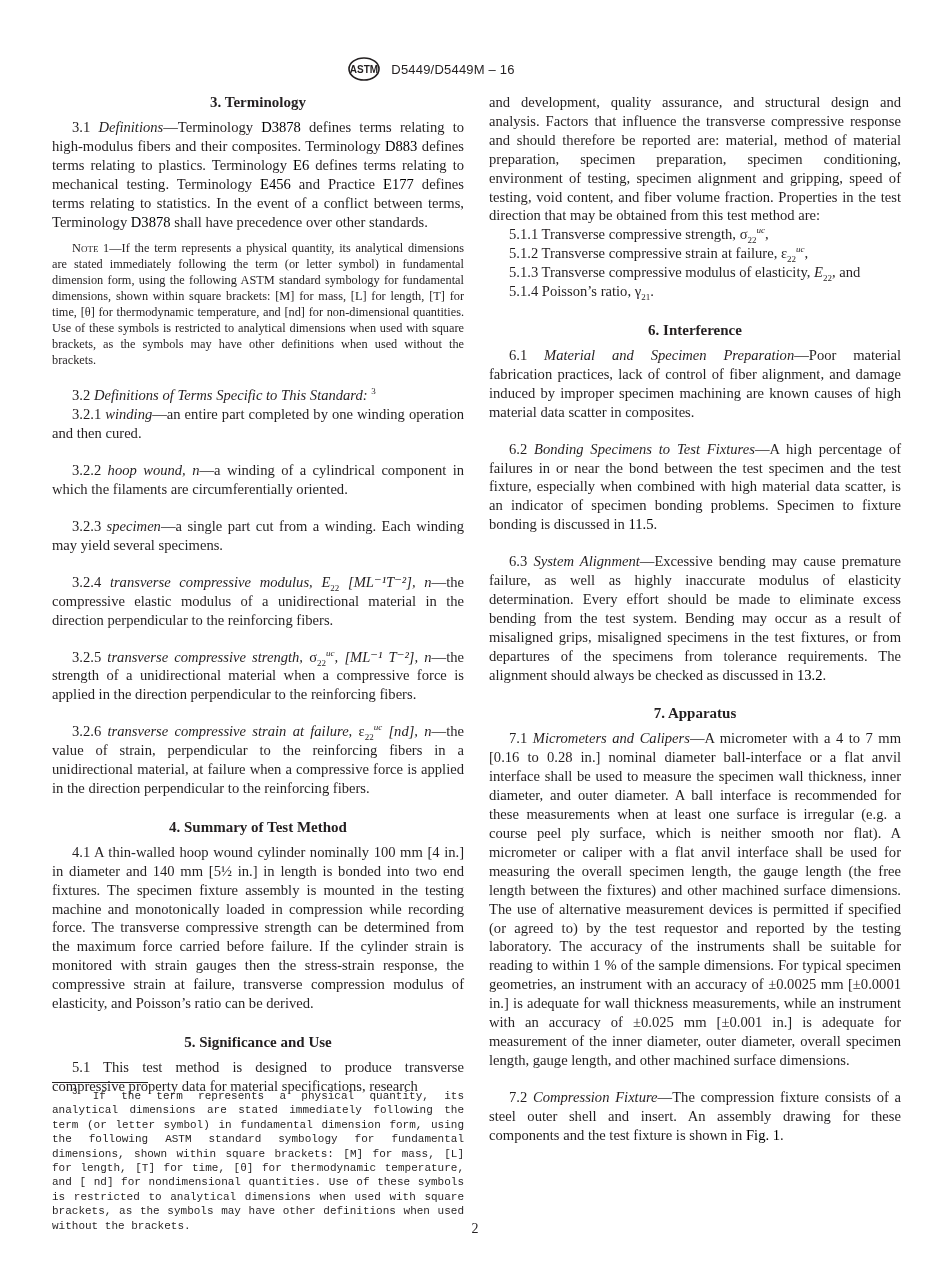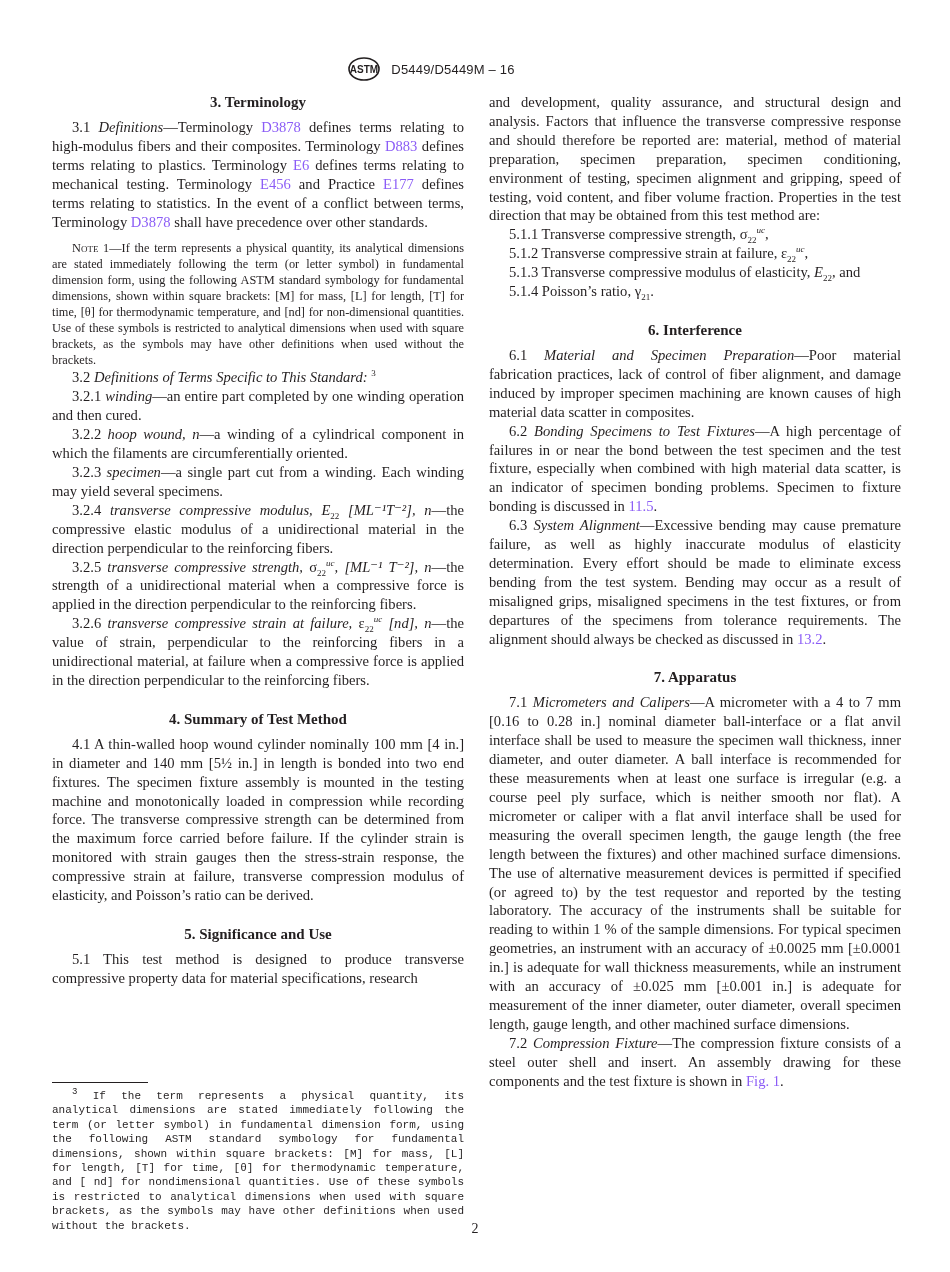--- a/index.html
+++ b/index.html
@@ -7,25 +7,25 @@
          font-family:"Liberation Serif","DejaVu Serif",serif; color:#231f20; }
   .header { position:absolute; top:56px; left:0; width:862px; text-align:center; height:28px; }
   .header .logo { display:inline-block; vertical-align:middle; width:34px; height:26px; margin-right:6px; }
   .header .title { display:inline-block; vertical-align:middle; font-family:"Liberation Sans","DejaVu Sans",sans-serif;
                    font-weight:normal; font-size:13px; letter-spacing:0.2px; }
   .col { position:absolute; top:93px; width:412px; font-size:14.6px; line-height:18.9px; text-align:justify; }
   .col.left { left:52px; }
   .col.right { left:489px; }
   h3 { font-size:15px; font-weight:bold; margin:0 0 6px 0; line-height:19px; text-align:center; }
   p { margin:0; text-indent:20px; }
-  p.gap { margin-top:0; }
+  p.gap { margin-top:18px; }
   .sec { margin-top:20px; }
   .note { font-size:12.3px; line-height:16px; margin-top:9px; text-indent:20px; }
   .note .sc { font-variant:small-caps; }
-  .link { color:#8b5cf6; }
+  .link { color:#000000; }
   i { font-style:italic; }
   sub, sup { font-size:9px; line-height:0; }
   .sub-item { margin:0; text-indent:20px; }
   .footnote-rule { position:absolute; left:52px; top:1082px; width:96px; border-top:1px solid #231f20; }
   .footnote { position:absolute; left:52px; top:1089px; width:412px; font-size:11px; line-height:14.4px; text-align:justify; text-indent:20px;font-family:Liberation Mono, monospace; }
   .page-num { position:absolute; top:1221px; left:0; width:950px; text-align:center; font-size:14px; }
 </style>
 </head>
 <body>
 

